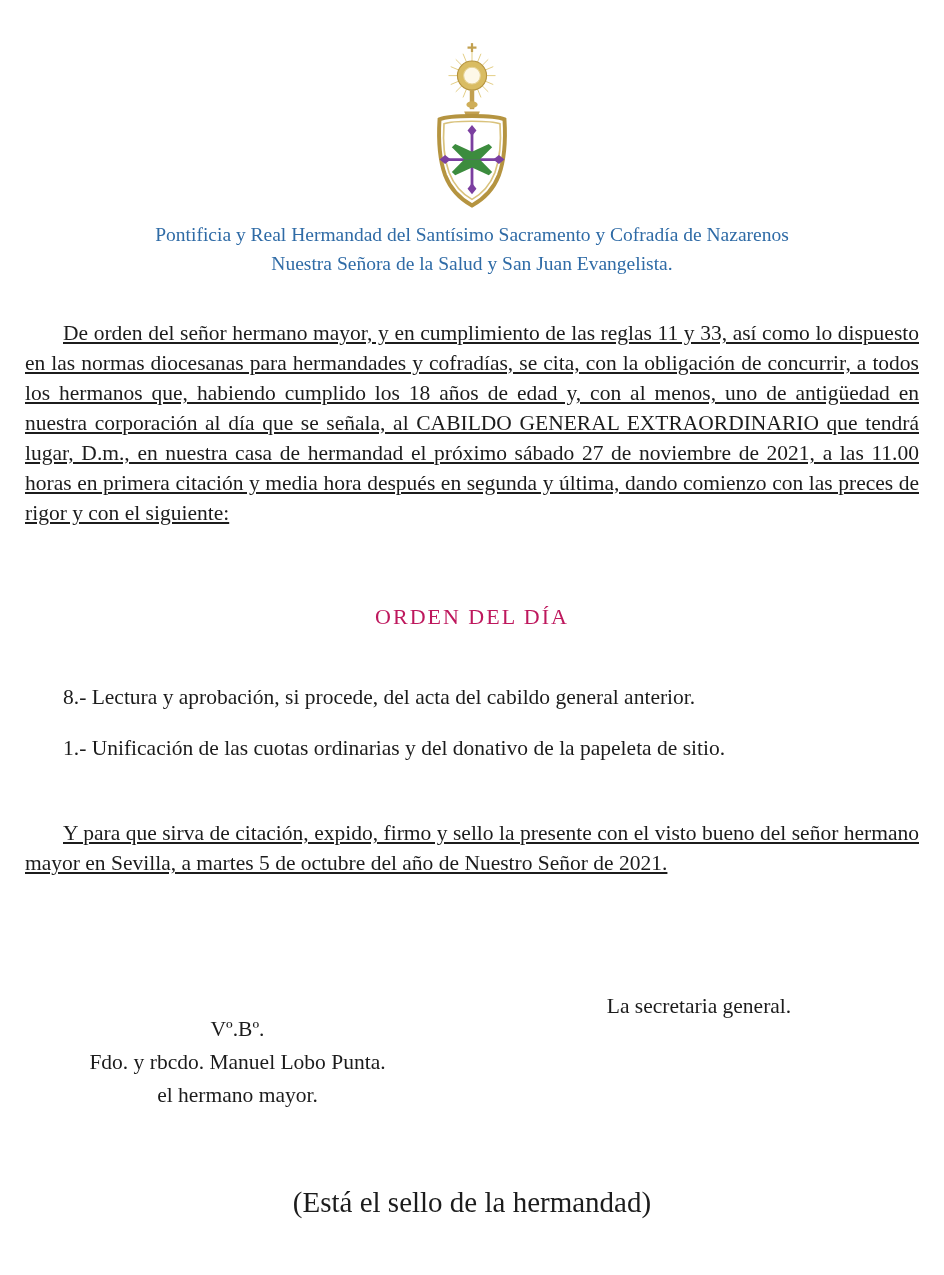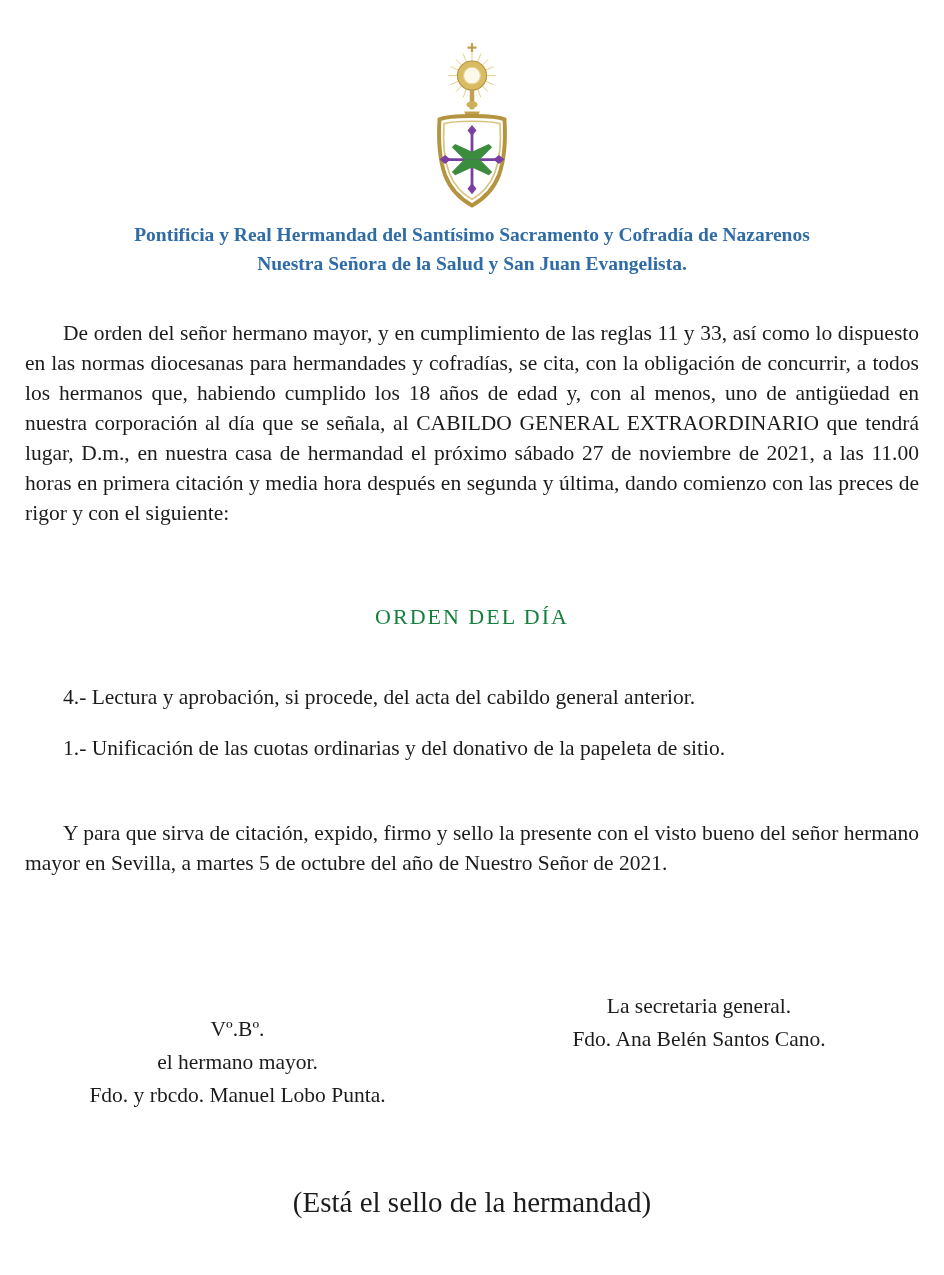--- a/index.html
+++ b/index.html
@@ -24,37 +24,38 @@
     display: block;
     margin: 42px auto 10px auto;
     width: 120px;
     height: 168px;
   }
   .org-title {
     text-align: center;
     color: #2f6ba6;
     font-size: 19.5px;
     line-height: 29px;
-    font-weight: 700;
+    font-weight: 400;
   }
   .body-par {
     font-size: 21.5px;
     line-height: 30px;
     text-align: justify;
     text-indent: 38px;
     margin: 0;
+    text-decoration: underline;
   }
   .intro-par { margin-top: 40px; }
   .agenda-heading {
     margin: 76px 0 0 0;
     text-align: center;
     font-size: 22px;
     font-weight: 400;
     letter-spacing: 2px;
-    color: #15803d;
+    color: #be185d;
   }
   .agenda-item {
     margin: 0;
     padding-left: 38px;
     font-size: 21.5px;
     line-height: 30px;
   }
   .agenda-item-1 { margin-top: 52px; }
   .agenda-item-2 { margin-top: 21px; }
   .closing-par { margin-top: 55px; }
@@ -152,32 +153,31 @@
 
   <div class="org-title">
     <div>Pontificia y Real Hermandad del Santísimo Sacramento y Cofradía de Nazarenos</div>
     <div>Nuestra Señora de la Salud y San Juan Evangelista.</div>
   </div>
 
   <p class="body-par intro-par">De orden del señor hermano mayor, y en cumplimiento de las reglas 11 y 33, así como lo dispuesto en las normas diocesanas para hermandades y cofradías, se cita, con la obligación de concurrir, a todos los hermanos que, habiendo cumplido los 18 años de edad y, con al menos, uno de antigüedad en nuestra corporación al día que se señala, al CABILDO GENERAL EXTRAORDINARIO que tendrá lugar, D.m., en nuestra casa de hermandad el próximo sábado 27 de noviembre de 2021, a las 11.00 horas en primera citación y media hora después en segunda y última, dando comienzo con las preces de rigor y con el siguiente:</p>
 
   <h2 class="agenda-heading">ORDEN DEL DÍA</h2>
 
-  <p class="agenda-item agenda-item-1">4.- Lectura y aprobación, si procede, del acta del cabildo general anterior.</p>
+  <p class="agenda-item agenda-item-1">8.- Lectura y aprobación, si procede, del acta del cabildo general anterior.</p>
   <p class="agenda-item agenda-item-2">1.- Unificación de las cuotas ordinarias y del donativo de la papeleta de sitio.</p>
 
   <p class="body-par closing-par">Y para que sirva de citación, expido, firmo y sello la presente con el visto bueno del señor hermano mayor en Sevilla, a martes 5 de octubre del año de Nuestro Señor de 2021.</p>
 
   <div class="signatures">
     <div class="sig-block sig-left">
       <div>Vº.Bº.</div>
+      <div>Fdo. y rbcdo. Manuel Lobo Punta.</div>
       <div>el hermano mayor.</div>
-      <div>Fdo. y rbcdo. Manuel Lobo Punta.</div>
     </div>
     <div class="sig-block sig-right">
       <div>La secretaria general.</div>
-      <div>Fdo. Ana Belén Santos Cano.</div>
     </div>
   </div>
 
   <div class="seal-note">(Está el sello de la hermandad)</div>
 
 </div>
 
 </body></html>

